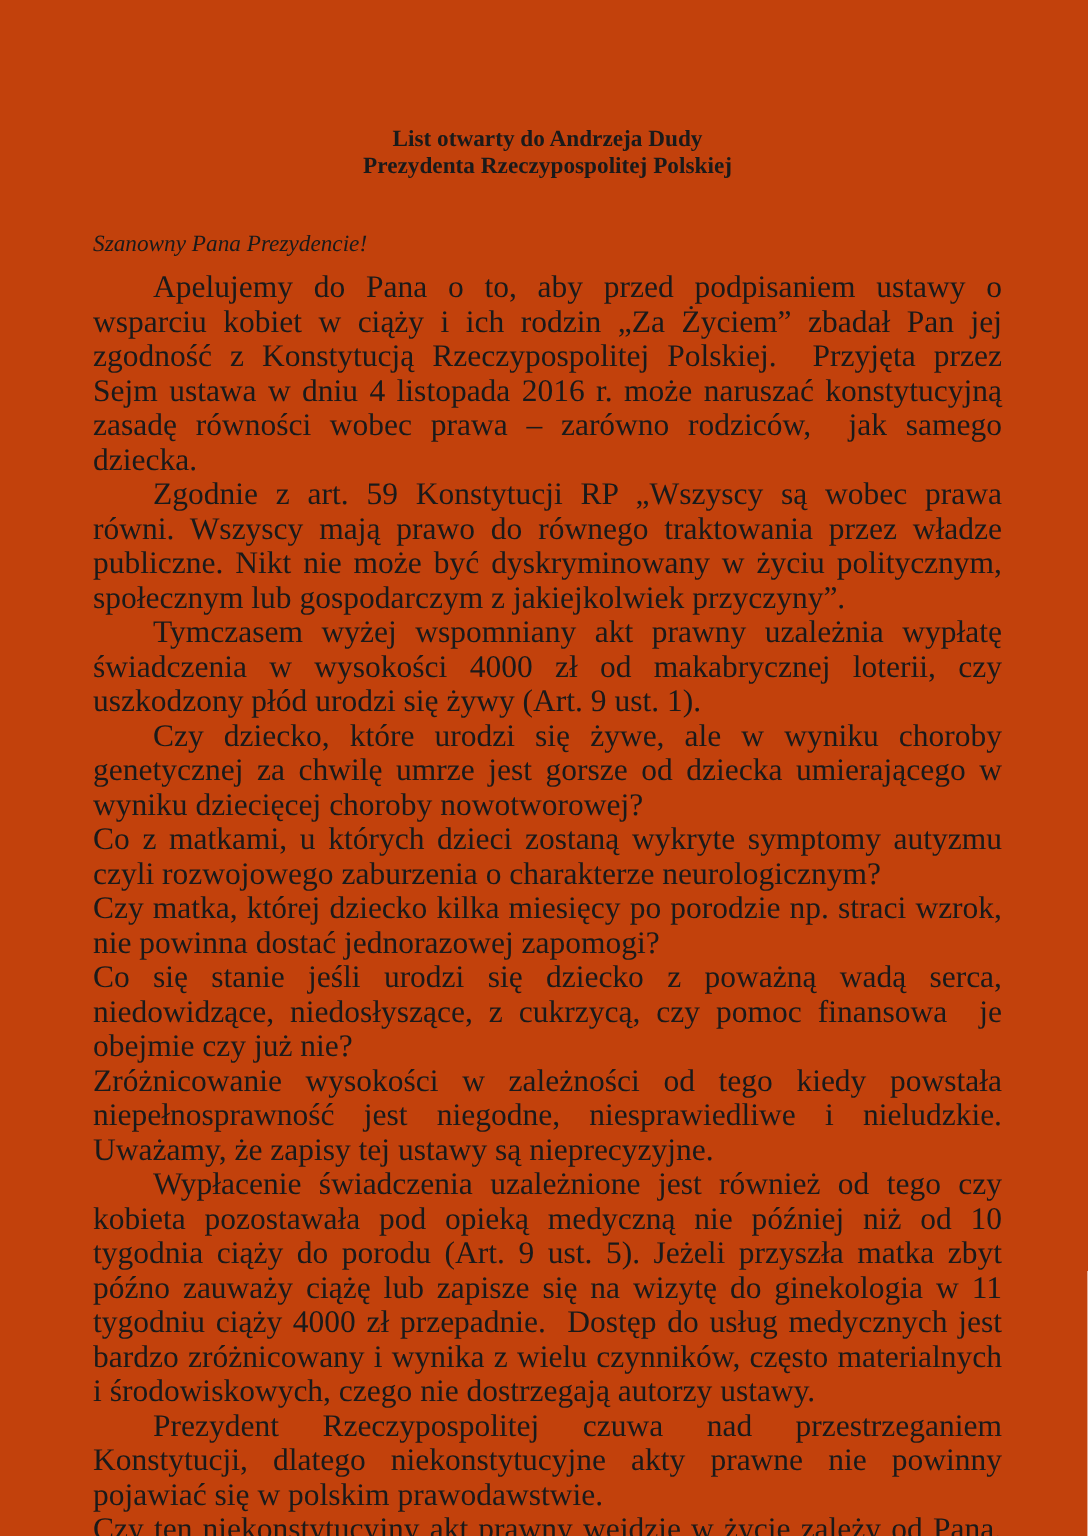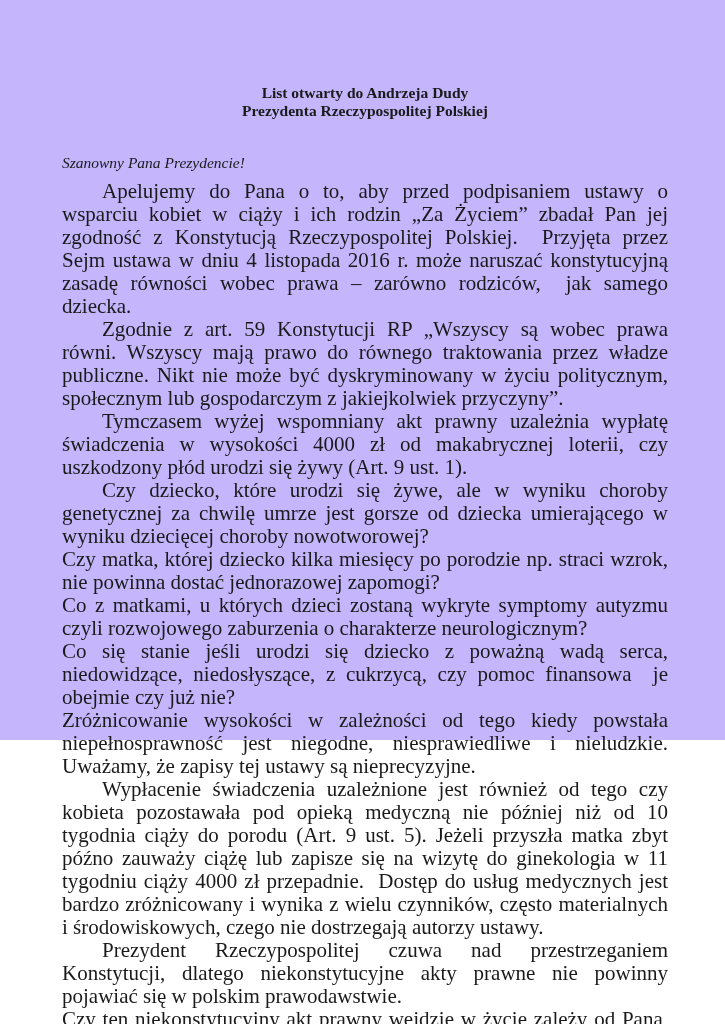--- a/index.html
+++ b/index.html
@@ -8,24 +8,24 @@
     background: #ffffff;
   }
   body {
     width: 725px;
     height: 1024px;
     overflow: hidden;
   }
   .page {
     position: relative;
     width: 725px;
-    height: 740px;
+    height: 1024px;
     box-sizing: border-box;
     padding: 84px 57px 0 62px;
-    background: #c4b5fd;
+    background: #c2410c;
     font-family: "Liberation Serif", "DejaVu Serif", serif;
     color: #1a1a1a;
   }
   .title-block {
     text-align: center;
     font-weight: 700;
     font-size: 15.5px;
     line-height: 18px;
   }
   .salutation {
@@ -65,22 +65,22 @@
     <div>Prezydenta Rzeczypospolitej Polskiej</div>
   </header>
 
   <p class="salutation">Szanowny Pana Prezydencie!</p>
 
   <div class="body-text">
     <p class="para indent">Apelujemy do Pana o to, aby przed podpisaniem ustawy o wsparciu kobiet w ciąży i ich rodzin „Za Życiem” zbadał Pan jej zgodność z Konstytucją Rzeczypospolitej Polskiej.  Przyjęta przez Sejm ustawa w dniu 4 listopada 2016 r. może naruszać konstytucyjną zasadę równości wobec prawa – zarówno rodziców,  jak samego dziecka.</p>
     <p class="para indent">Zgodnie z art. 59 Konstytucji RP „Wszyscy są wobec prawa równi. Wszyscy mają prawo do równego traktowania przez władze publiczne. Nikt nie może być dyskryminowany w życiu politycznym, społecznym lub gospodarczym z jakiejkolwiek przyczyny”.</p>
     <p class="para indent">Tymczasem wyżej wspomniany akt prawny uzależnia wypłatę świadczenia w wysokości 4000 zł od makabrycznej loterii, czy uszkodzony płód urodzi się żywy (Art. 9 ust. 1).</p>
     <p class="para indent">Czy dziecko, które urodzi się żywe, ale w wyniku choroby genetycznej za chwilę umrze jest gorsze od dziecka umierającego w wyniku dziecięcej choroby nowotworowej?</p>
+    <p class="para">Co z matkami, u których dzieci zostaną wykryte symptomy autyzmu czyli rozwojowego zaburzenia o charakterze neurologicznym?</p>
     <p class="para">Czy matka, której dziecko kilka miesięcy po porodzie np. straci wzrok, nie powinna dostać jednorazowej zapomogi?</p>
-    <p class="para">Co z matkami, u których dzieci zostaną wykryte symptomy autyzmu czyli rozwojowego zaburzenia o charakterze neurologicznym?</p>
     <p class="para">Co się stanie jeśli urodzi się dziecko z poważną wadą serca, niedowidzące, niedosłyszące, z cukrzycą, czy pomoc finansowa  je obejmie czy już nie?</p>
     <p class="para">Zróżnicowanie wysokości w zależności od tego kiedy powstała niepełnosprawność jest niegodne, niesprawiedliwe i nieludzkie. Uważamy, że zapisy tej ustawy są nieprecyzyjne.</p>
     <p class="para indent">Wypłacenie świadczenia uzależnione jest również od tego czy kobieta pozostawała pod opieką medyczną nie później niż od 10 tygodnia ciąży do porodu (Art. 9 ust. 5). Jeżeli przyszła matka zbyt późno zauważy ciążę lub zapisze się na wizytę do ginekologia w 11 tygodniu ciąży 4000 zł przepadnie.  Dostęp do usług medycznych jest bardzo zróżnicowany i wynika z wielu czynników, często materialnych i środowiskowych, czego nie dostrzegają autorzy ustawy.</p>
     <p class="para indent">Prezydent Rzeczypospolitej czuwa nad przestrzeganiem Konstytucji, dlatego niekonstytucyjne akty prawne nie powinny pojawiać się w polskim prawodawstwie.</p>
     <p class="para">Czy ten niekonstytucyjny akt prawny wejdzie w życie zależy od Pana,  Panie Prezydencie!</p>
   </div>
 
   <div class="signature-block">
     <div>Małgorzata Niewiadomska-Cudak</div>
     <div>Radne Rady Miejskiej w Łodzi – członkinie Klubu SLD</div>

